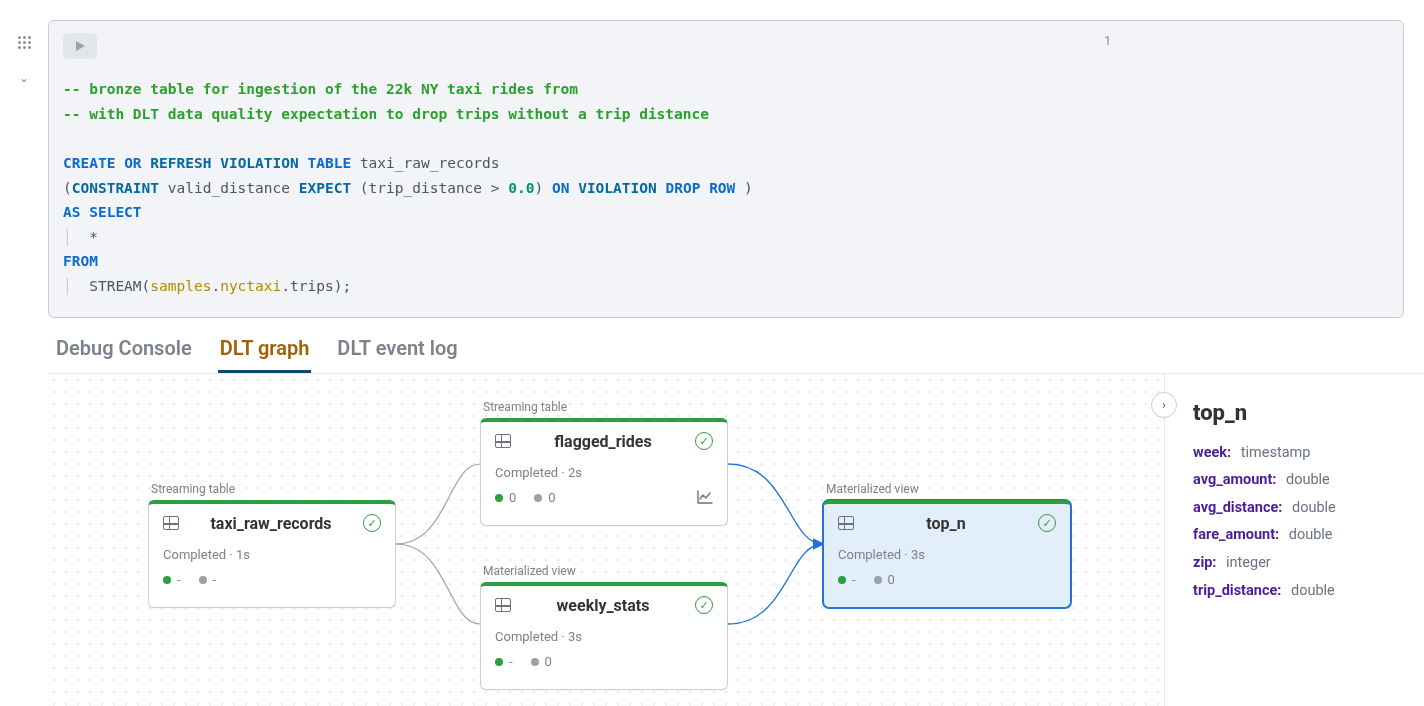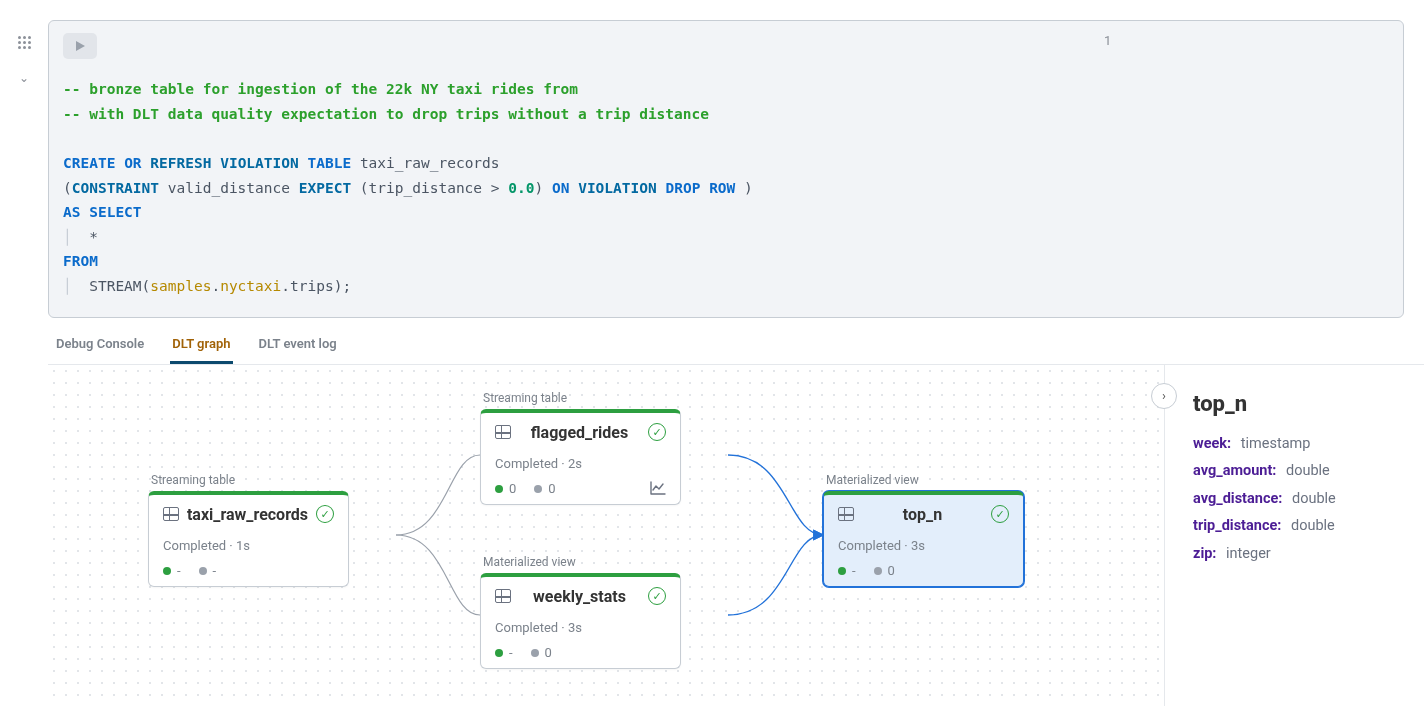--- a/index.html
+++ b/index.html
@@ -80,21 +80,21 @@
   .lit { color: #059669; font-weight: 600; }      
   .bar { color: #c5cbd3; }
   .tabs {
     display: flex;
     gap: 24px;
     padding: 18px 6px 0 6px;
     border-bottom: 1px solid #e5e8ec;
   }
   .tab {
     padding: 0 2px 10px 2px;
-    font-size: 13px;
+    font-size: 20px;
     font-weight: 600;
     color: #7b828b;
     cursor: pointer;
   }
   .tab.active {
     color: #a16207;
     border-bottom: 3px solid #0c4a6e;
   }
   .graph-area {
     flex: 1;
@@ -107,27 +107,27 @@
   .graph-canvas {
     flex: 1;
     position: relative;
   }
   svg.edges {
     position: absolute; inset: 0; width: 100%; height: 100%;
     pointer-events: none;
   }
   .node {
     position: absolute;
-    width: 201px;
+    width: 248px;
     border: 1px solid #c7cdd4;
     border-top: 4px solid #2d9f40;
     border-radius: 6px;
     background: #fff;
     box-shadow: 0 1px 2px rgba(0,0,0,.04);
-    padding: 10px 14px 8px 14px;
+    padding: 10px 14px 20px 14px;
   }
   .node.selected {
     background: #e3eefb;
     border-color: #2272d9;
     border-top-color: #2d9f40;
     box-shadow: 0 0 0 1px #2272d9;
   }
   .node-kind {
     position: absolute;
     top: -22px; left: 2px;
@@ -305,19 +305,20 @@
         </div>
       </div>
 
       <div class="right-panel">
         <div class="collapse-btn">›</div>
         <div class="panel-title">top_n</div>
         <div id="schema-list">
             <div class="schema-row"><span class="schema-name">week:</span><span class="schema-type"> timestamp</span></div>
             <div class="schema-row"><span class="schema-name">avg_amount:</span><span class="schema-type"> double</span></div>
             <div class="schema-row"><span class="schema-name">avg_distance:</span><span class="schema-type"> double</span></div>
+            <div class="schema-row"><span class="schema-name">fare_amount:</span><span class="schema-type"> double</span></div>
+            <div class="schema-row"><span class="schema-name">zip:</span><span class="schema-type"> integer</span></div>
             <div class="schema-row"><span class="schema-name">trip_distance:</span><span class="schema-type"> double</span></div>
-            <div class="schema-row"><span class="schema-name">zip:</span><span class="schema-type"> integer</span></div>
           </div>
       </div>
     </div>
   </div>
 </div>
 
 </body></html>

